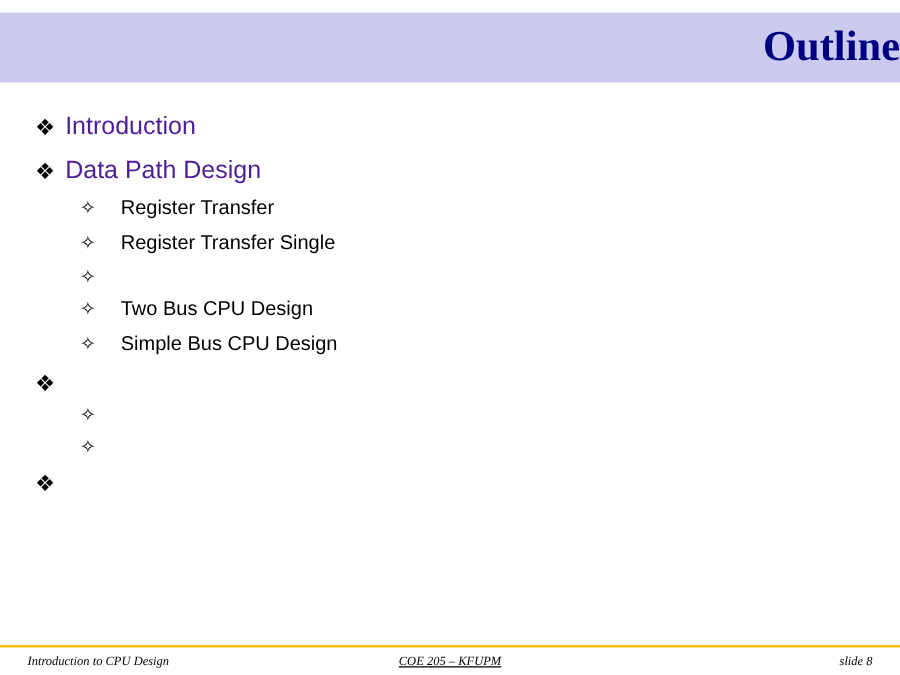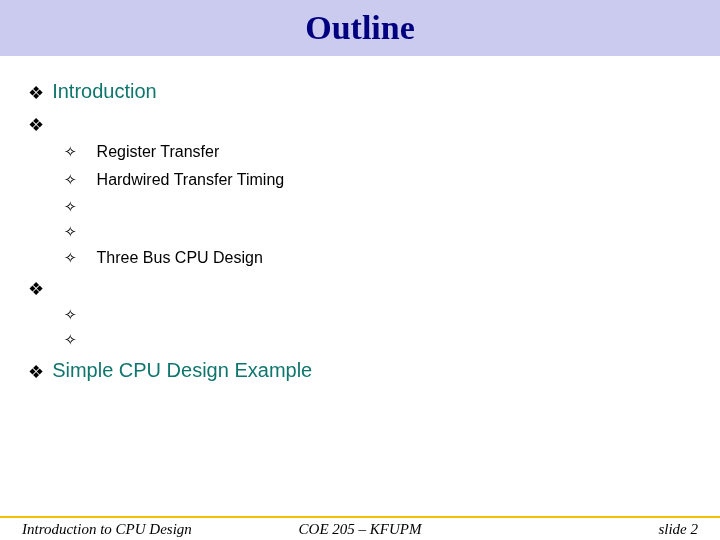--- a/index.html
+++ b/index.html
@@ -7,22 +7,22 @@
   body {
     font-family: Arial, Helvetica, sans-serif;
     background: #ffffff;
     position: relative;
   }
   .title-bar {
     background: #cbcbf0;
     height: 56px;
     display: flex;
     align-items: center;
-    justify-content: center;
-    margin-top: 0;
+    justify-content: flex-end;
+    margin-top: 10px;
   }
   .title-text {
     font-family: "Comic Sans MS", "Comic Sans", cursive;
     font-size: 34px;
     font-weight: bold;
     color: #000080;
   }
   .content {
     padding: 12px 28px 0 28px;
   }
@@ -35,21 +35,21 @@
   .bullet-line.top { margin-top: 12px; }
   .bullet-glyph {
     color: #000;
     font-size: 18px;
     line-height: 1;
     position: relative;
     top: 1px;
   }
   .bullet-text {
     font-size: 20px;
-    color: #0f766e;
+    color: #4c1d95;
   }
   .sub-line {
     display: flex;
     align-items: baseline;
     gap: 8px;
     margin-left: 36px;
     margin-top: 10px;
   }
   .sub-glyph {
     color: #000;
@@ -65,79 +65,81 @@
     position: absolute;
     left: 0; right: 0; bottom: 0;
     height: 24px;
     border-top: 2px solid #f2c200;
     display: flex;
     align-items: center;
     justify-content: space-between;
     padding: 0 22px;
     font-family: "Times New Roman", Times, serif;
     font-style: italic;
-    font-size: 15px;
+    font-size: 10px;
     color: #000;
   }
   .footer-center {
     position: absolute;
     left: 50%;
     transform: translateX(-50%);
+    text-decoration: underline;
   }
 </style>
 </head>
 <body>
 
 <div class="title-bar">
   <div class="title-text">Outline</div>
 </div>
 
 <div class="content">
 
   <div class="bullet-line top">
     <span class="bullet-glyph">❖</span>
     <span class="bullet-text">Introduction</span>
   </div>
 
   <div class="bullet-line top">
     <span class="bullet-glyph">❖</span>
+    <span class="bullet-text">Data Path Design</span>
   </div>
   <div class="sub-line">
     <span class="sub-glyph">✧</span>
     <span class="sub-text">Register Transfer</span>
   </div>
   <div class="sub-line">
     <span class="sub-glyph">✧</span>
-    <span class="sub-text">Hardwired Transfer Timing</span>
+    <span class="sub-text">Register Transfer Single</span>
   </div>
   <div class="sub-line">
     <span class="sub-glyph">✧</span>
   </div>
   <div class="sub-line">
     <span class="sub-glyph">✧</span>
+    <span class="sub-text">Two Bus CPU Design</span>
   </div>
   <div class="sub-line">
     <span class="sub-glyph">✧</span>
-    <span class="sub-text">Three Bus CPU Design</span>
+    <span class="sub-text">Simple Bus CPU Design</span>
   </div>
 
   <div class="bullet-line top">
     <span class="bullet-glyph">❖</span>
   </div>
   <div class="sub-line">
     <span class="sub-glyph">✧</span>
   </div>
   <div class="sub-line">
     <span class="sub-glyph">✧</span>
   </div>
 
   <div class="bullet-line top">
     <span class="bullet-glyph">❖</span>
-    <span class="bullet-text">Simple CPU Design Example</span>
   </div>
 
 </div>
 
 <div class="footer">
   <span>Introduction to CPU Design</span>
   <span class="footer-center">COE 205 – KFUPM</span>
-  <span>slide 2</span>
+  <span>slide 8</span>
 </div>
 
 </body></html>

